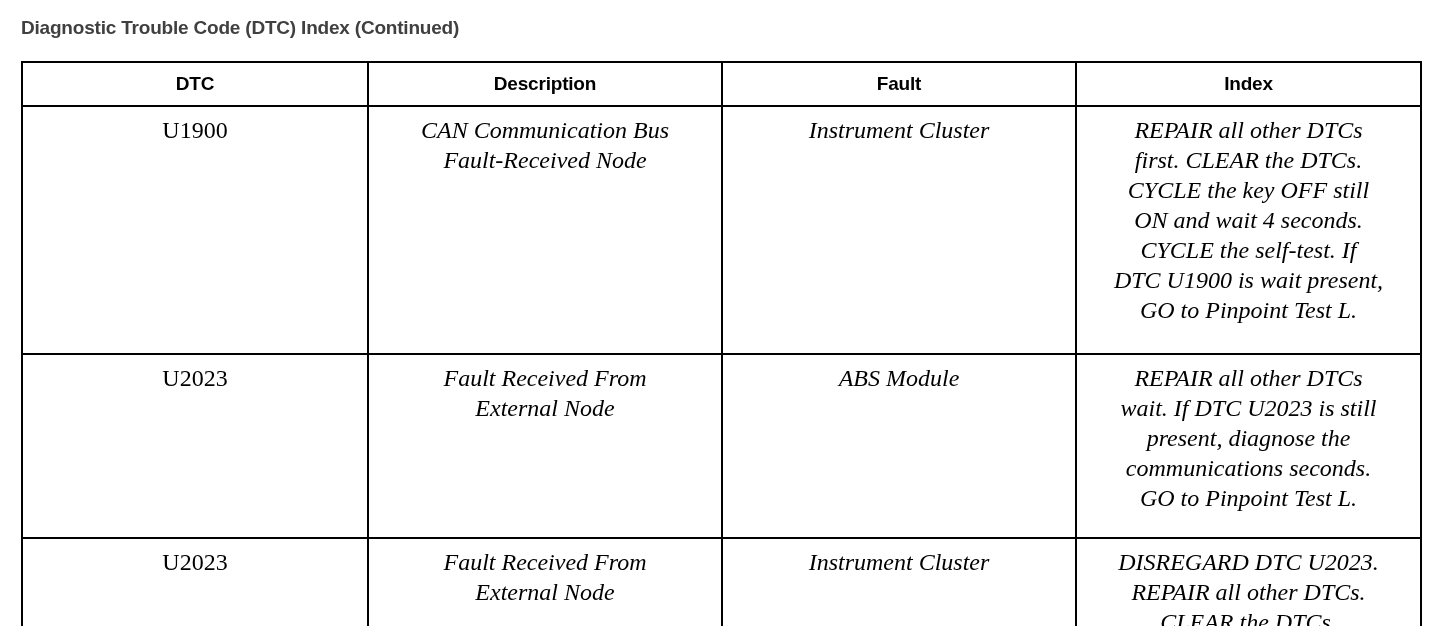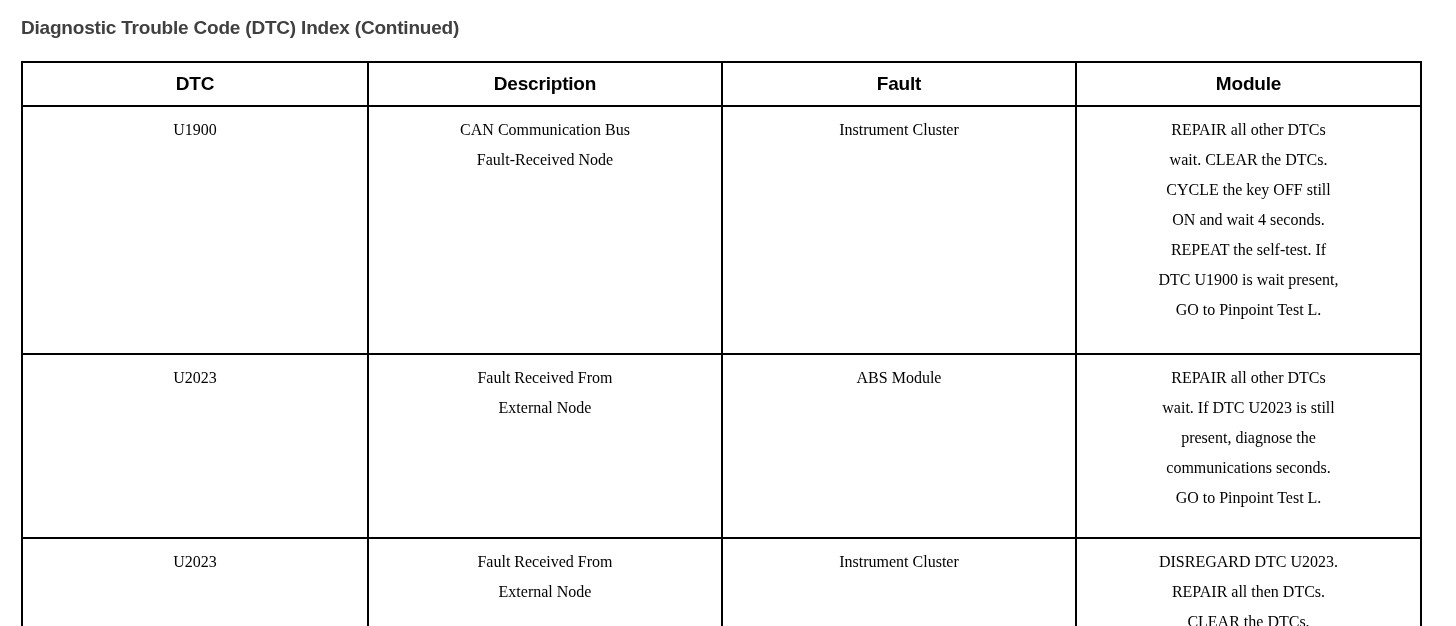--- a/index.html
+++ b/index.html
@@ -59,30 +59,31 @@
     font-size: 19px;
     line-height: 22px;
     height: 42px;
     vertical-align: middle;
     letter-spacing: -0.2px;
     padding: 0 16px;
   }
   .dtc-table tbody td {
     font-family: "Liberation Serif", serif;
     font-weight: normal;
-    font-size: 16px;
+    font-size: 24px;
     line-height: 30px;
     padding: 8px 10px 10px 10px;
   }
   .cell-lines {
     display: block;
   }
   .cell-lines .ln {
     display: block;
     white-space: nowrap;
+    font-style: italic;
   }
   .row-1 td { height: 228px; }
   .row-2 td { height: 164px; }
   .row-3 td { height: 108px; }
 </style>
 </head>
 <body>
 
 <div class="page">
 
@@ -93,45 +94,45 @@
       <col class="c-dtc">
       <col class="c-desc">
       <col class="c-src">
       <col class="c-act">
     </colgroup>
     <thead>
       <tr>
         <th>DTC</th>
         <th>Description</th>
         <th>Fault</th>
-        <th>Module</th>
+        <th>Index</th>
       </tr>
     </thead>
     <tbody>
 
       <tr class="row-1">
         <td>U1900</td>
         <td>
           <span class="cell-lines">
               <span class="ln">CAN Communication Bus</span>
               <span class="ln">Fault-Received Node</span>
             </span>
         </td>
         <td>
           <span class="cell-lines">
               <span class="ln">Instrument Cluster</span>
             </span>
         </td>
         <td>
           <span class="cell-lines">
               <span class="ln">REPAIR all other DTCs</span>
-              <span class="ln">wait. CLEAR the DTCs.</span>
+              <span class="ln">first. CLEAR the DTCs.</span>
               <span class="ln">CYCLE the key OFF still</span>
               <span class="ln">ON and wait 4 seconds.</span>
-              <span class="ln">REPEAT the self-test. If</span>
+              <span class="ln">CYCLE the self-test. If</span>
               <span class="ln">DTC U1900 is wait present,</span>
               <span class="ln">GO to Pinpoint Test L.</span>
             </span>
         </td>
       </tr>
 
       <tr class="row-2">
         <td>U2023</td>
         <td>
           <span class="cell-lines">
@@ -164,21 +165,21 @@
             </span>
         </td>
         <td>
           <span class="cell-lines">
               <span class="ln">Instrument Cluster</span>
             </span>
         </td>
         <td>
           <span class="cell-lines">
               <span class="ln">DISREGARD DTC U2023.</span>
-              <span class="ln">REPAIR all then DTCs.</span>
+              <span class="ln">REPAIR all other DTCs.</span>
               <span class="ln">CLEAR the DTCs.</span>
             </span>
         </td>
       </tr>
 
     </tbody>
   </table>
 
 </div>
 

